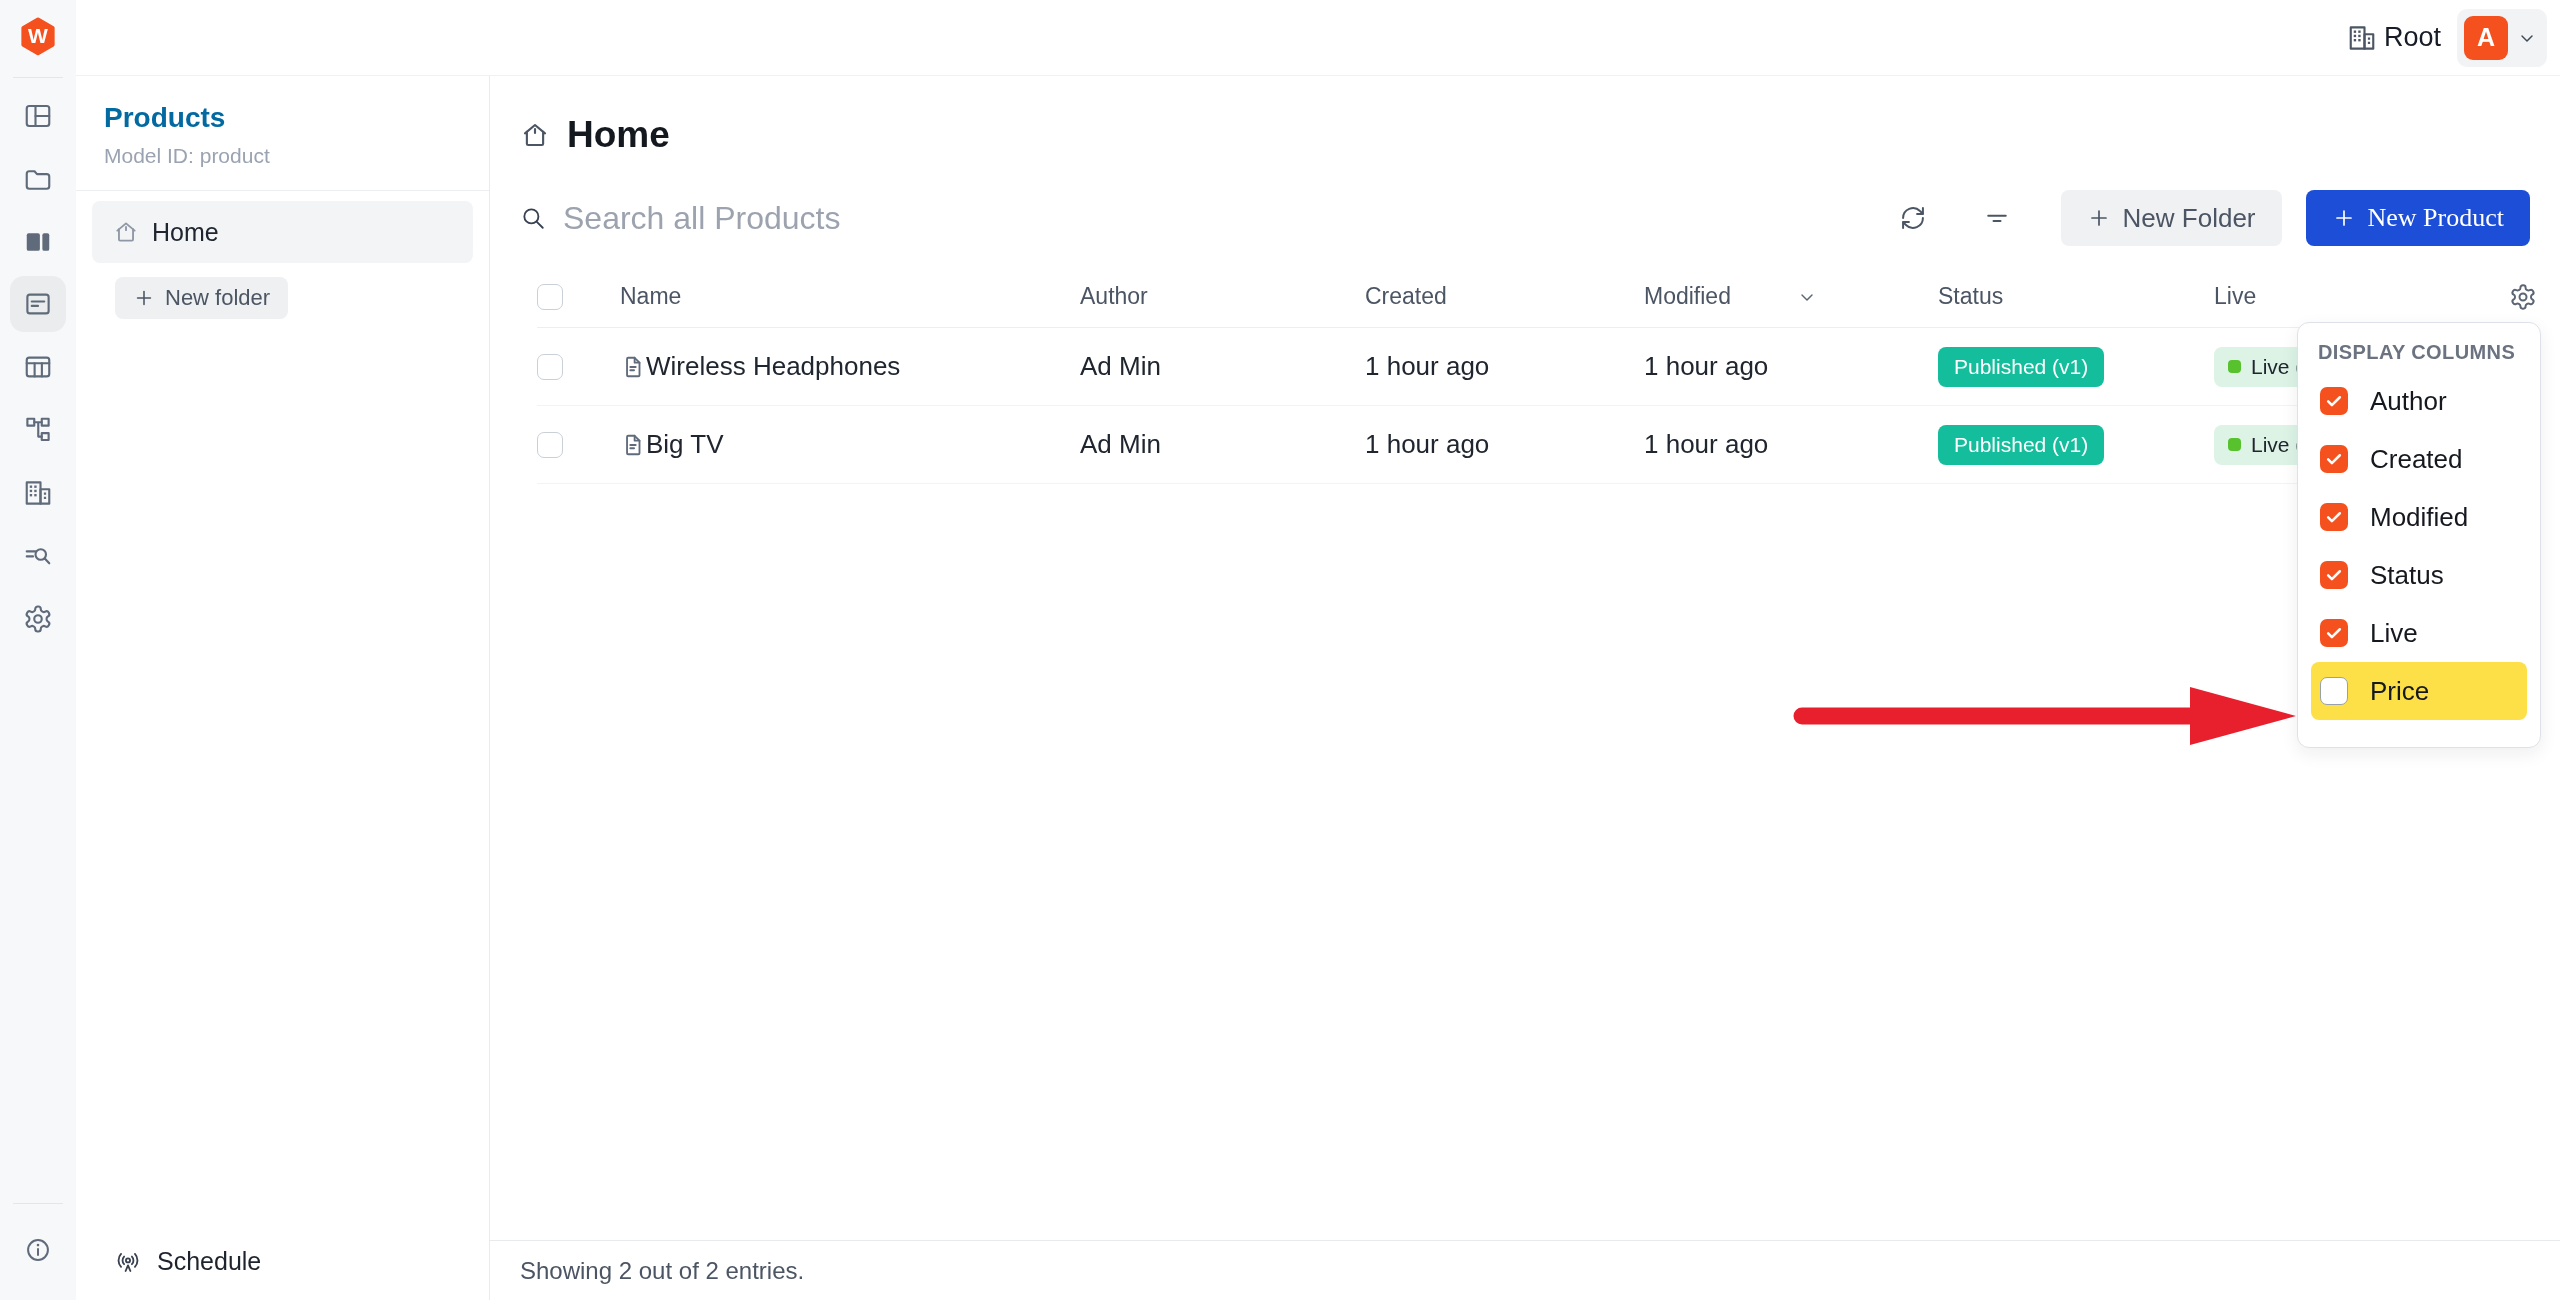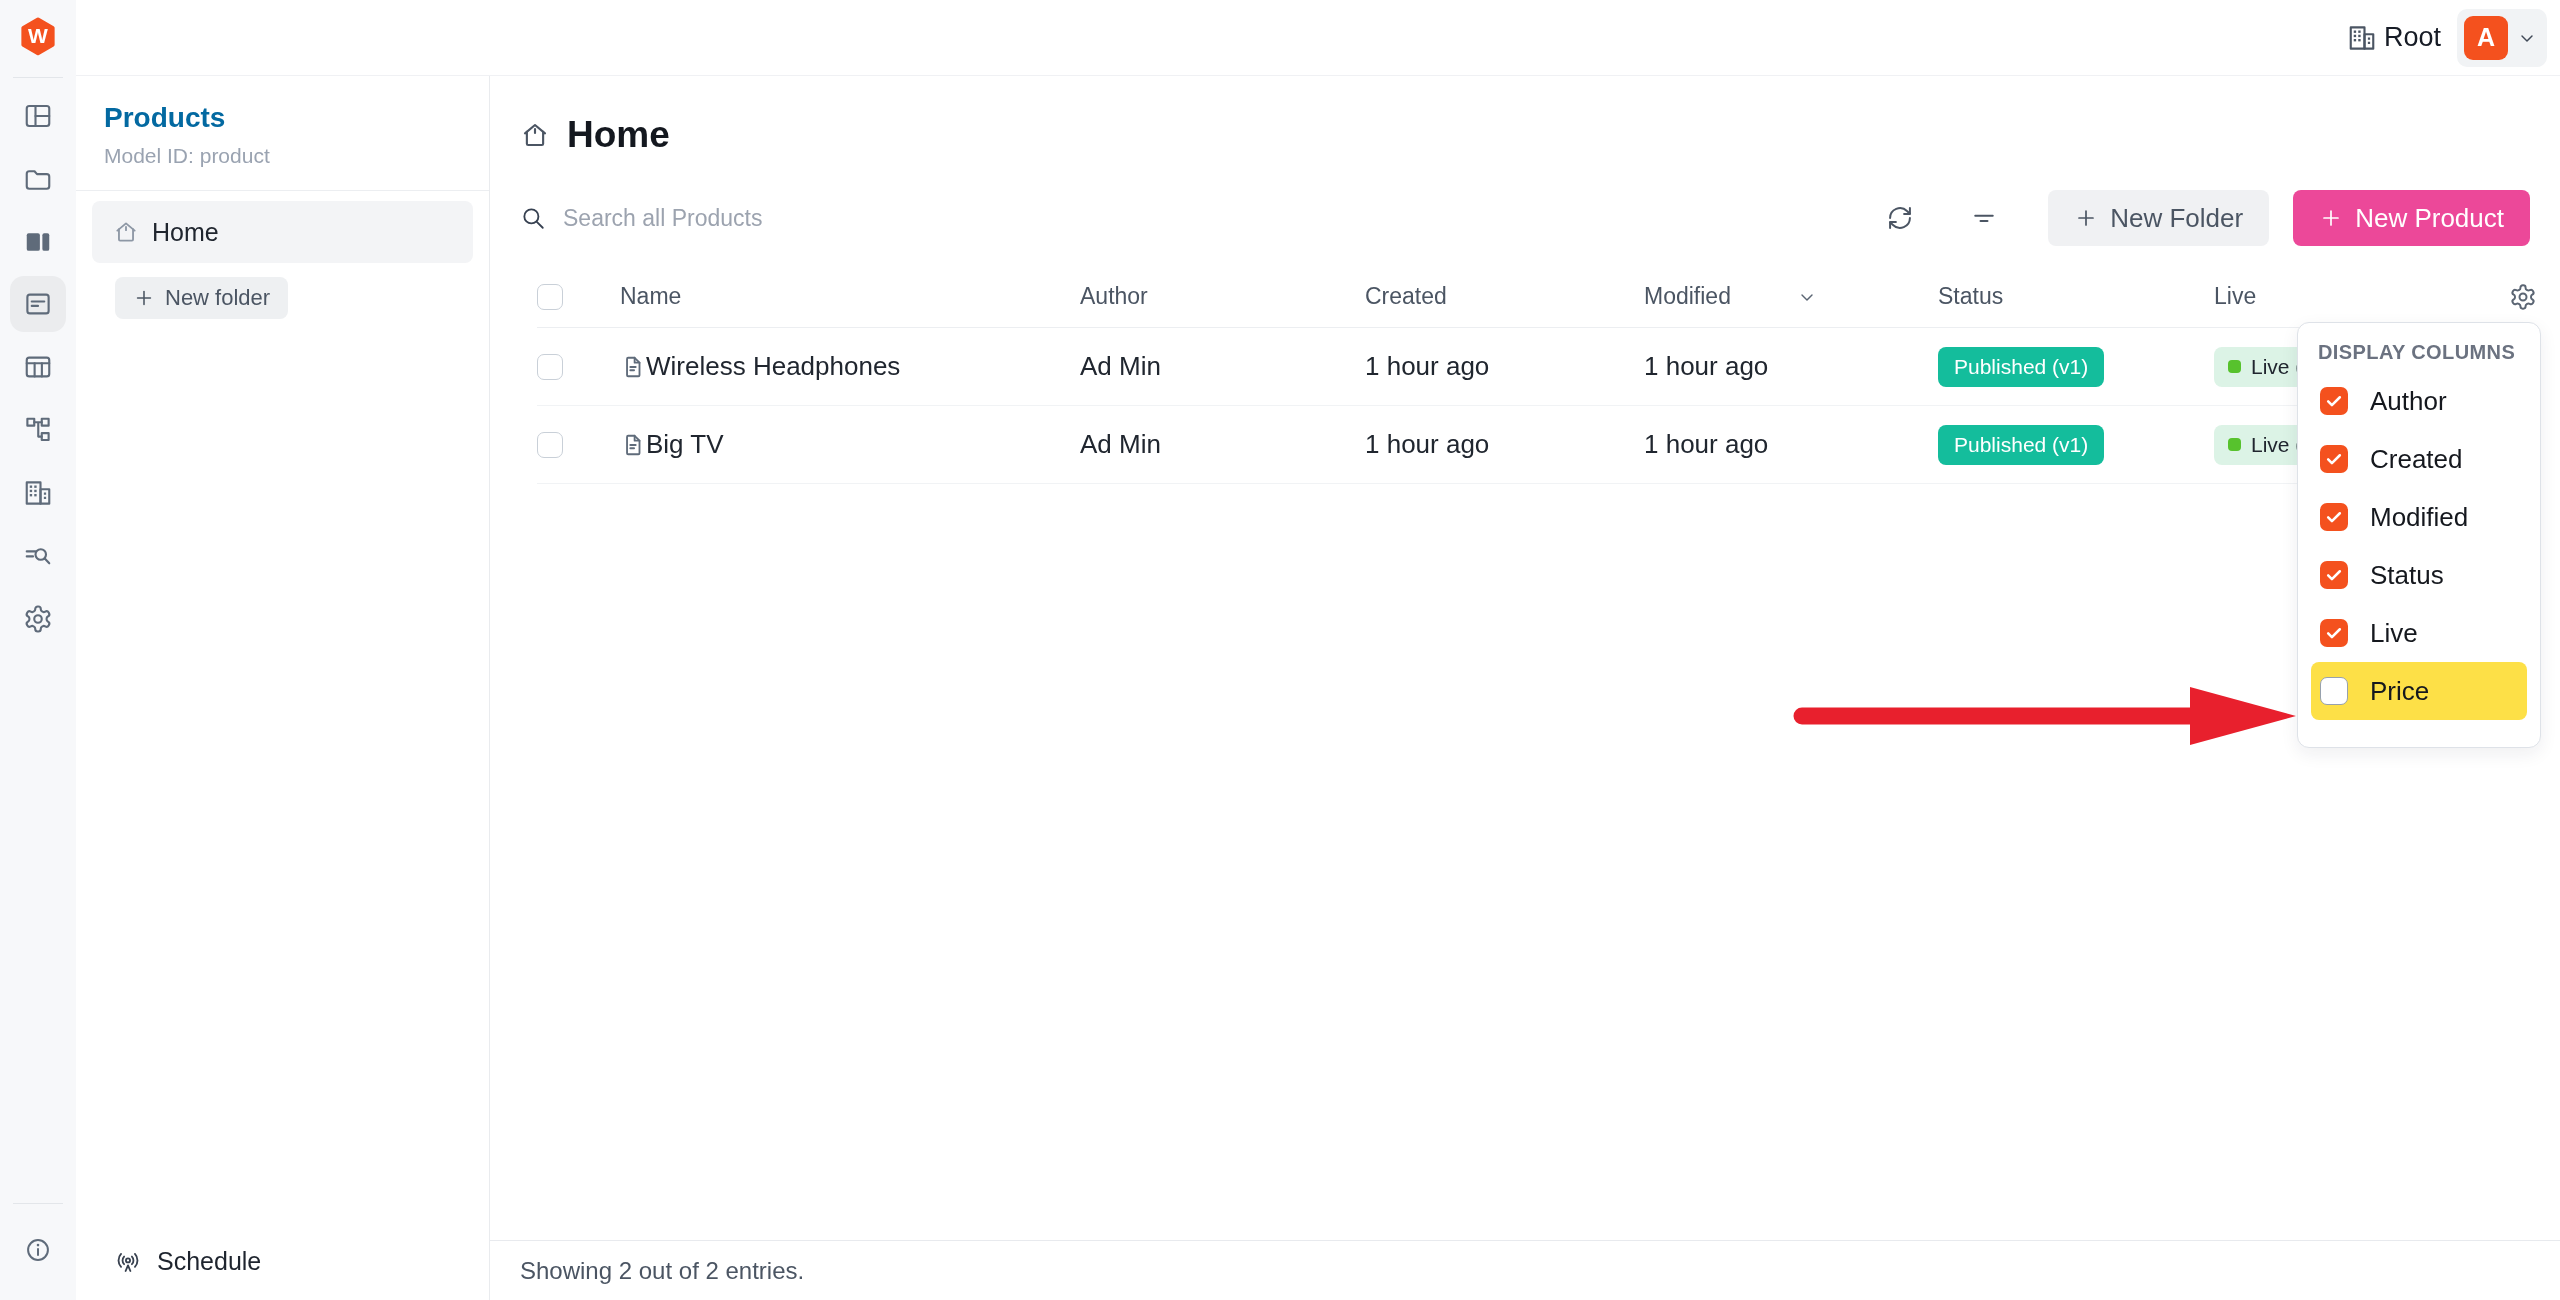--- a/index.html
+++ b/index.html
@@ -57,30 +57,30 @@
   
   .main { position:absolute; left:490px; top:76px; right:0; bottom:0; background:#fff; }
   .page-header { position:absolute; top:38px; left:30px; display:flex; align-items:center; gap:17px; }
   .page-header .picon { color:#4b5563; }
   .page-title { font-size:37px; font-weight:bold; color:#14181f; }
 
   .toolbar { position:absolute; top:112px; left:30px; right:30px; height:60px;
     display:flex; align-items:center; }
   .search-box { display:flex; align-items:center; gap:17px; flex:1; }
   .search-box .sicon { color:#374151; }
-  .search-input { border:none; outline:none; background:transparent; font-size:23px; color:#1b212c;
+  .search-input { border:none; outline:none; background:transparent; font-size:32px; color:#1b212c;
     font-family:inherit; width:700px; }
   .search-input::placeholder { color:#9ca3af; }
   .icon-btn { background:none; border:none; color:#4b5563; cursor:pointer; padding:8px; display:flex; }
   .refresh-btn { margin-right:40px; }
   .filter-btn { margin-right:42px; }
   .btn { height:56px; border:none; border-radius:8px; font-size:26px; font-family:inherit;
     display:inline-flex; align-items:center; gap:12px; padding:0 26px; cursor:pointer; }
   .btn-gray { background:#f0f1f3; color:#4b5563; margin-right:24px; }
-  .btn-orange { background:#ec4899; color:#fff; }
+  .btn-orange { background:#1d4ed8; color:#fff;font-family:Liberation Serif, serif; }
 
   .table { position:absolute; top:190px; left:0; right:0; }
   .tgrid { display:grid; grid-template-columns:83px 460px 285px 279px 294px 276px 1fr 70px;
     margin:0 23px 0 47px; align-items:center; }
   .thead { height:62px; border-bottom:1px solid #eceef1; }
   .th { font-size:23px; color:#4b5563; display:flex; align-items:center; }
   .th .sort-chevron { margin-left:66px; color:#5b6573; }
   .gear-cell { justify-content:flex-end; color:#5b6573; cursor:pointer; }
   .trow { height:78px; border-bottom:1px solid #f1f3f5; }
   .cell { font-size:26px; color:#20262f; display:flex; align-items:center; }

